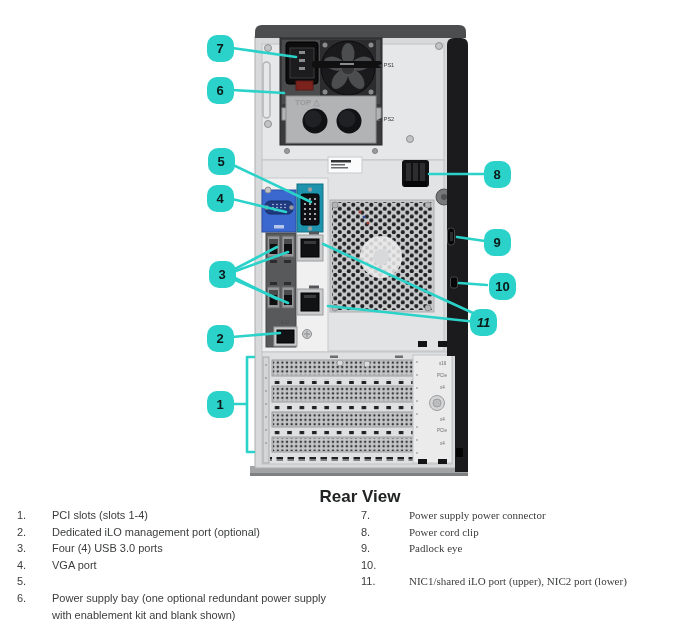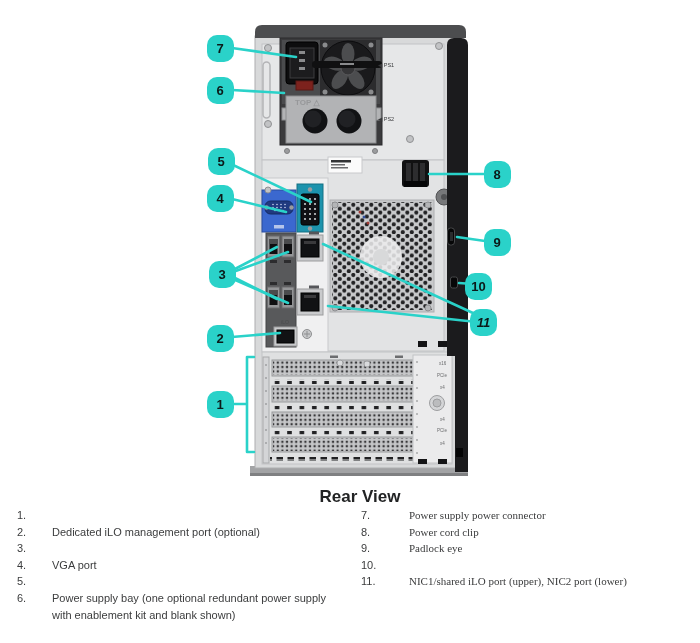--- a/index.html
+++ b/index.html
@@ -330,37 +330,39 @@
 
 <div class="badge" style="left:206.5px; top:390.5px;">1</div>
 <div class="badge" style="left:206.5px; top:324.5px;">2</div>
 <div class="badge" style="left:208.5px; top:260.5px;">3</div>
 <div class="badge" style="left:206.5px; top:184.5px;">4</div>
 <div class="badge" style="left:207.5px; top:147.5px;">5</div>
 <div class="badge" style="left:206.5px; top:76.5px;">6</div>
 <div class="badge" style="left:206.5px; top:34.5px;">7</div>
 <div class="badge" style="left:483.5px; top:160.5px;">8</div>
 <div class="badge" style="left:483.5px; top:228.5px;">9</div>
-<div class="badge" style="left:465px; top:272.5px;text-align:center;">10</div>
+<div class="badge" style="left:489px; top:272.5px;text-align:center;">10</div>
 <div class="badge" style="left:470px; top:308.5px;font-style:italic;">11</div>
 
 
 <div id="title">Rear View</div>
 
 
 <div id="legend-left" class="legend-col">
   <div class="lrow">
         <span class="num">1.</span>
+        <span class="txt">PCI slots (slots 1-4)</span>
       </div>
   <div class="lrow">
         <span class="num">2.</span>
         <span class="txt">Dedicated iLO management port (optional)</span>
       </div>
   <div class="lrow">
         <span class="num">3.</span>
+        <span class="txt">Four (4) USB 3.0 ports</span>
       </div>
   <div class="lrow">
         <span class="num">4.</span>
         <span class="txt">VGA port</span>
       </div>
   <div class="lrow">
         <span class="num">5.</span>
       </div>
   <div class="lrow">
         <span class="num">6.</span>

